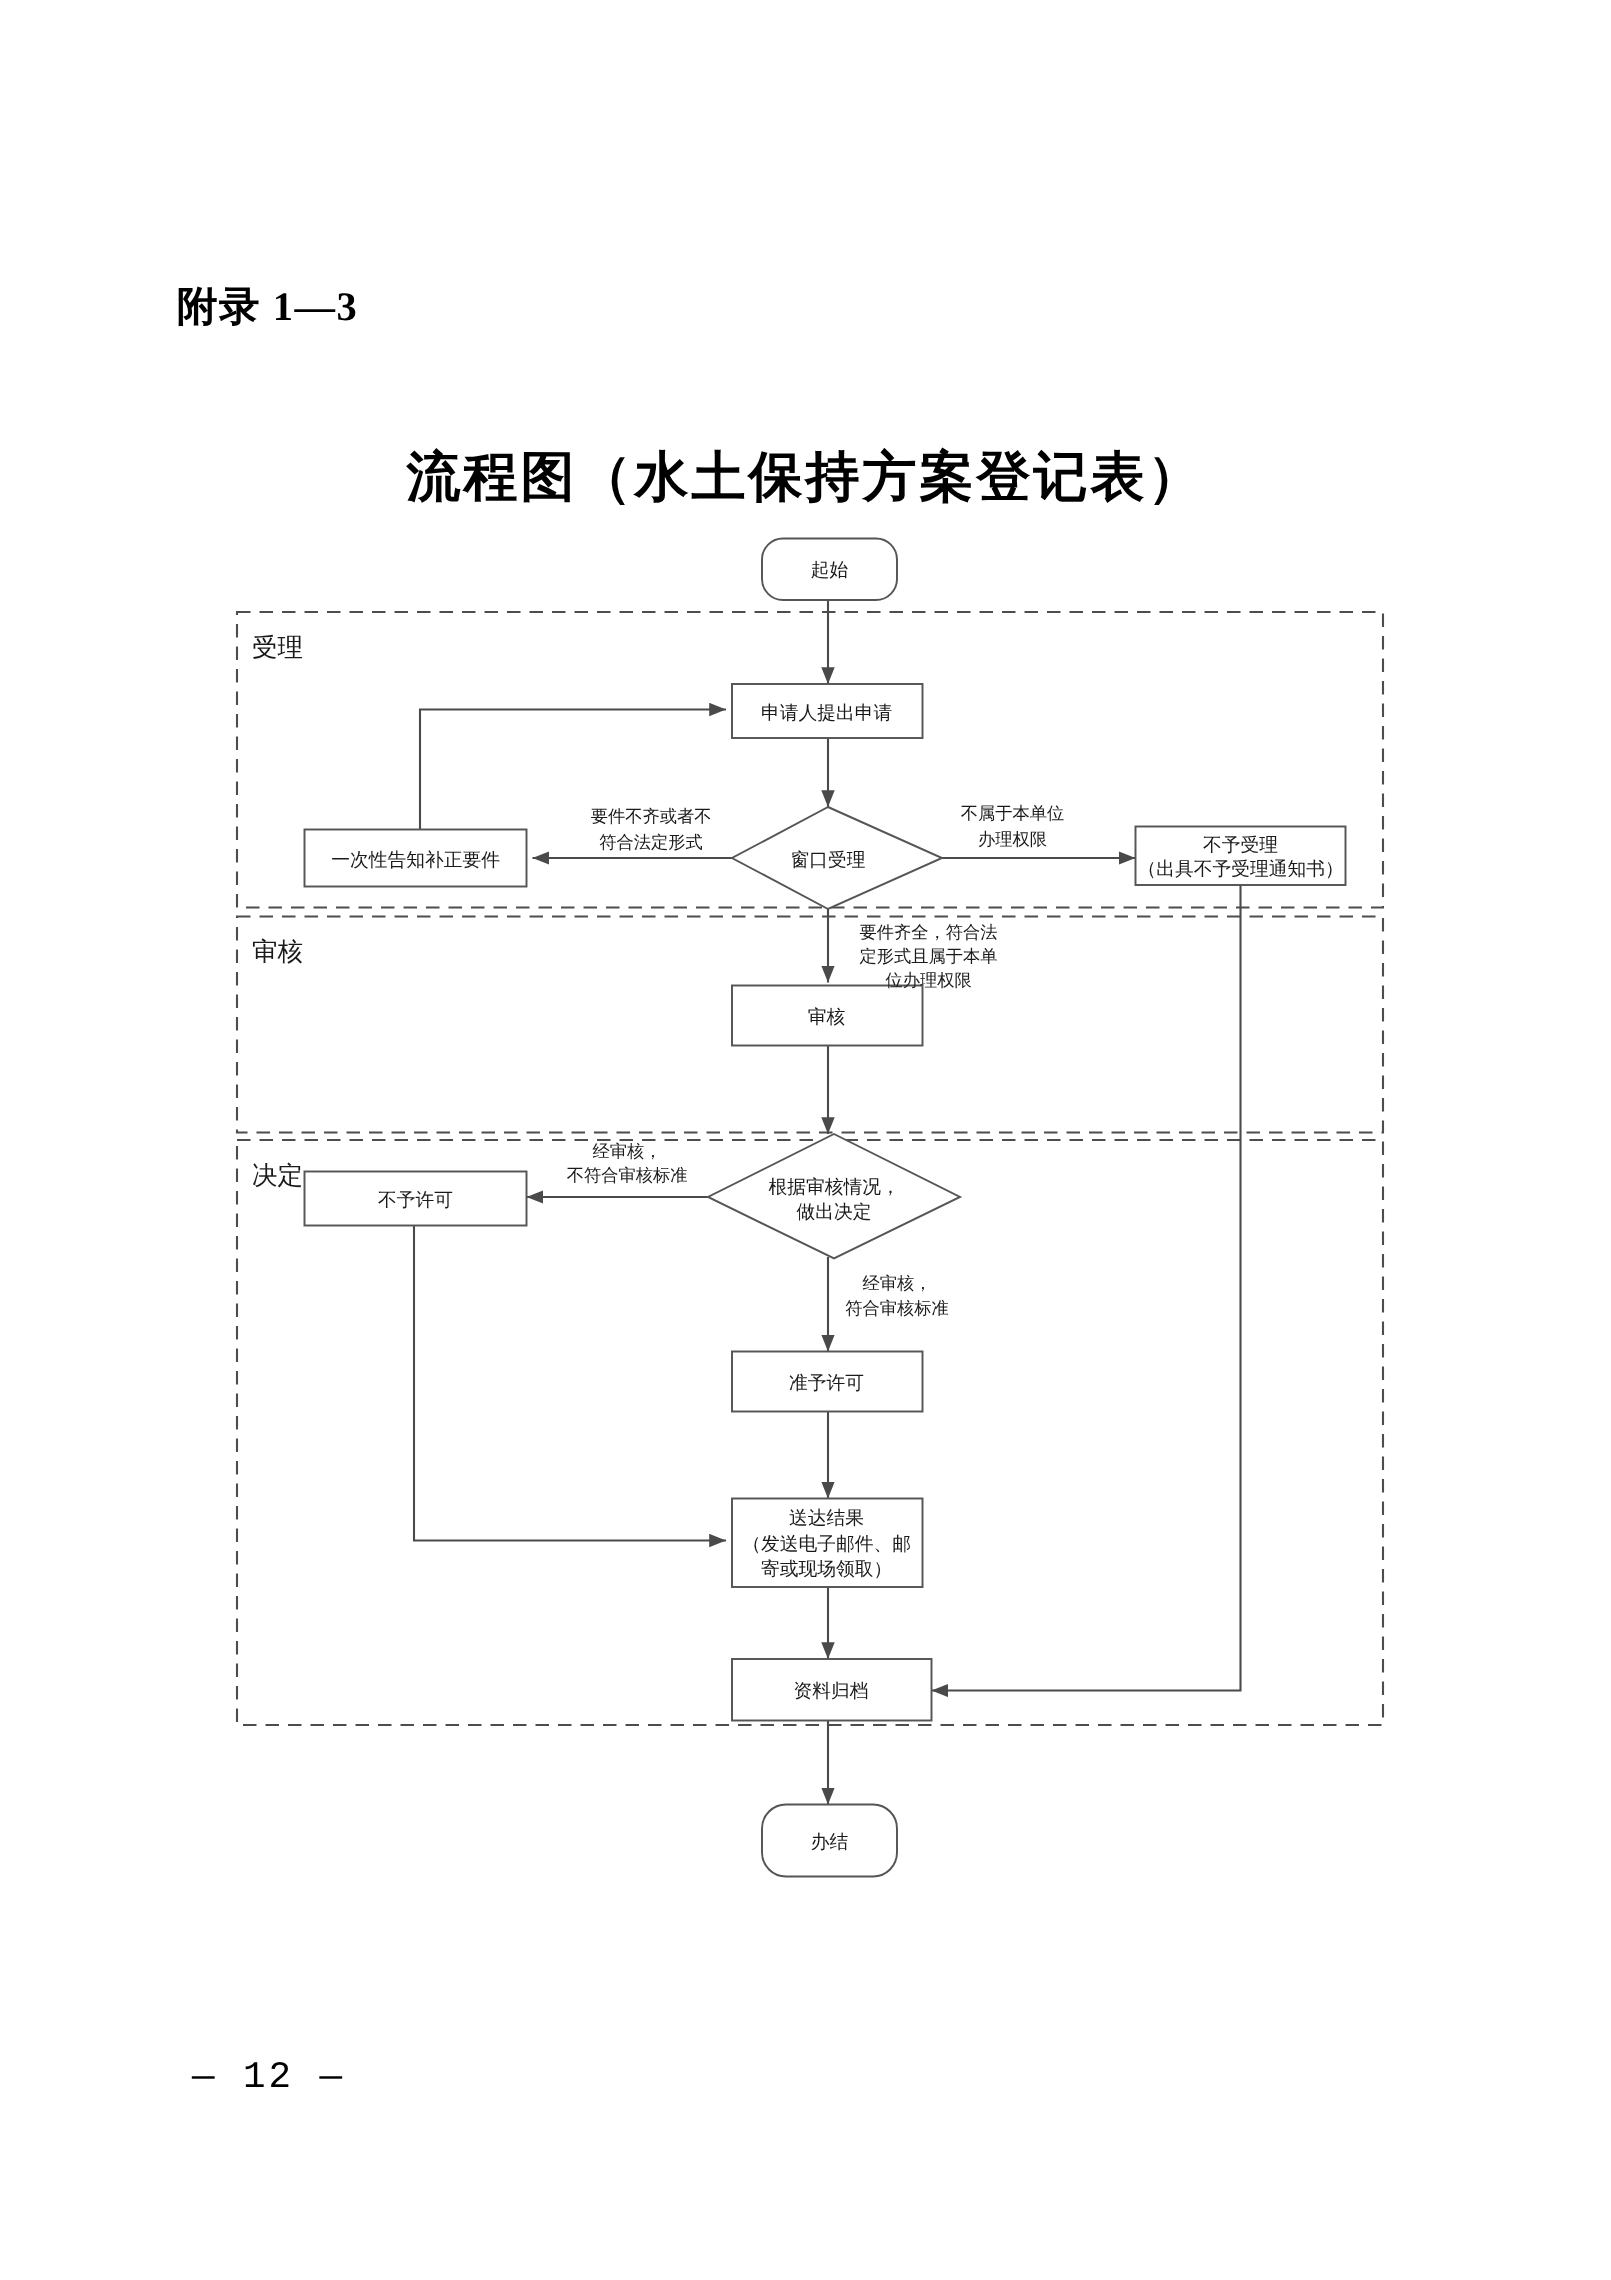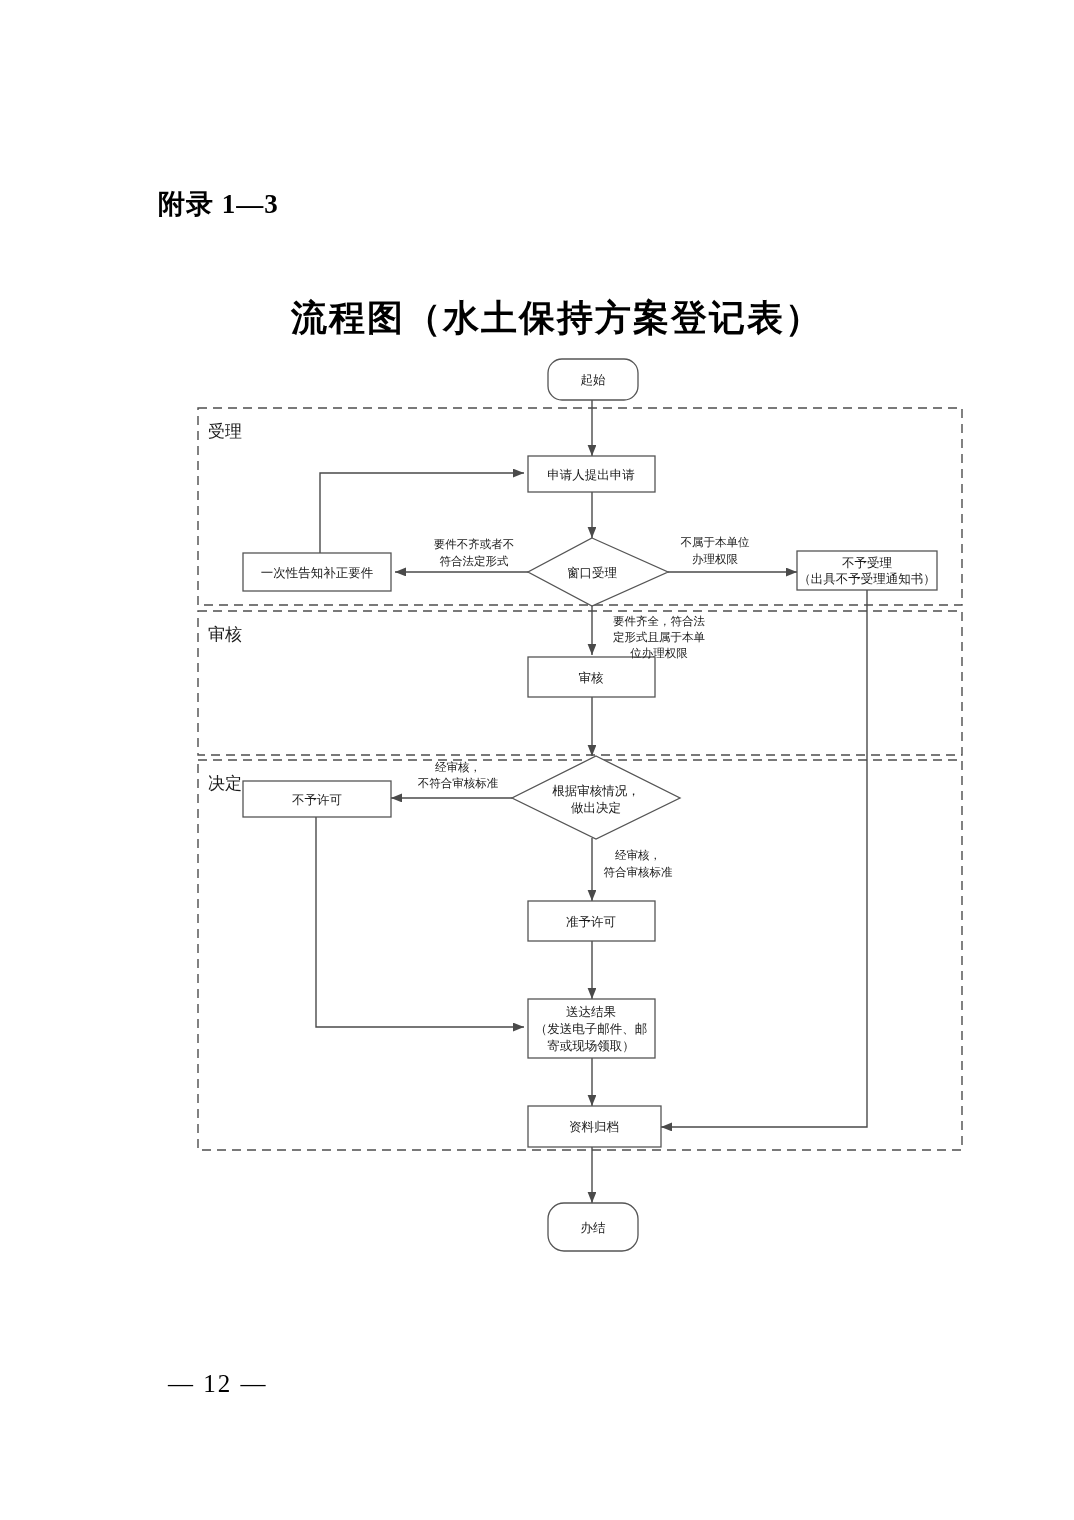--- a/index.html
+++ b/index.html
@@ -13,21 +13,20 @@
     position: relative;
     font-family: "Liberation Sans", "DejaVu Sans", sans-serif;
     color: #000000;
     overflow: hidden;
   }
 
   .page {
     position: absolute;
     inset: 0;
     background: #fff;
-    margin-left: 40px;
   }
 
   
   .appendix-label {
     position: absolute;
     left: 118px;
     top: 186px;
     font-family: "Liberation Serif", "DejaVu Serif", serif;
     font-weight: bold;
     font-size: 27px;
@@ -45,21 +44,21 @@
     font-weight: bold;
     font-size: 36px;
     letter-spacing: 2px;
     white-space: nowrap;
   }
 
   .page-number {
     position: absolute;
     left: 128px;
     top: 1370px;
-    font-family: Liberation Serif, serif;
+    font-family: Liberation Mono, monospace;
     font-size: 25px;
     letter-spacing: 2px;
     white-space: nowrap;
   }
 
   
   .flow-canvas {
     position: absolute;
     left: 0;
     top: 0;

